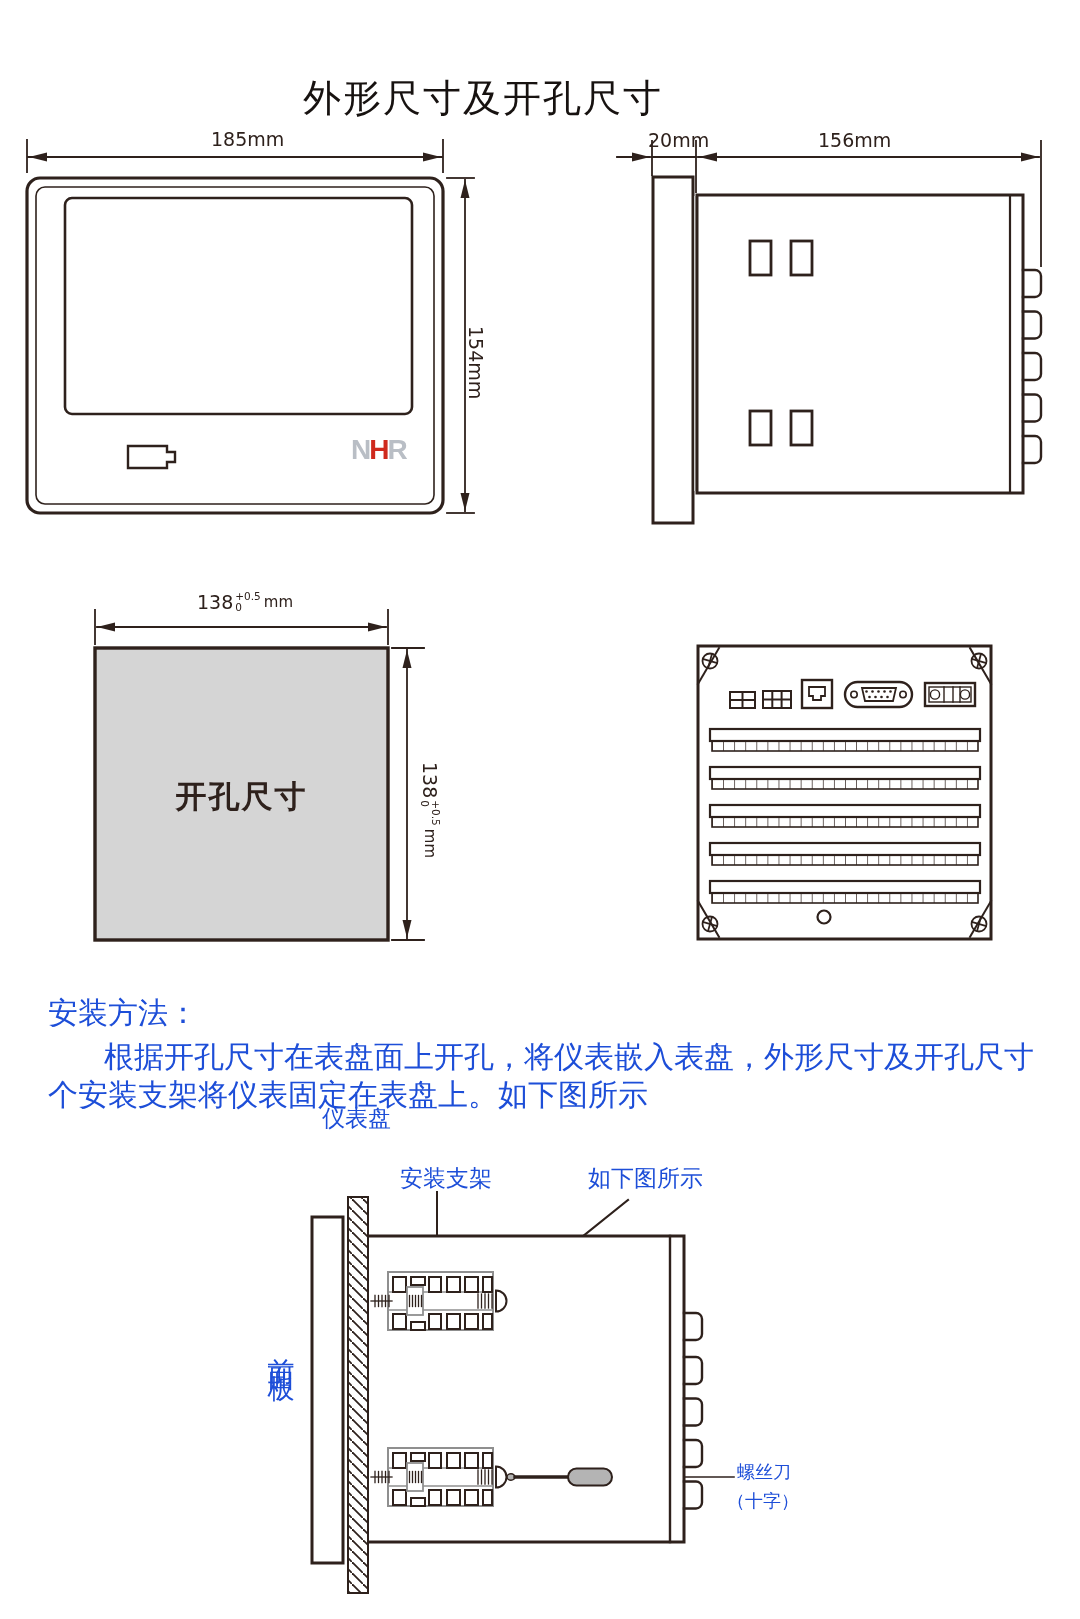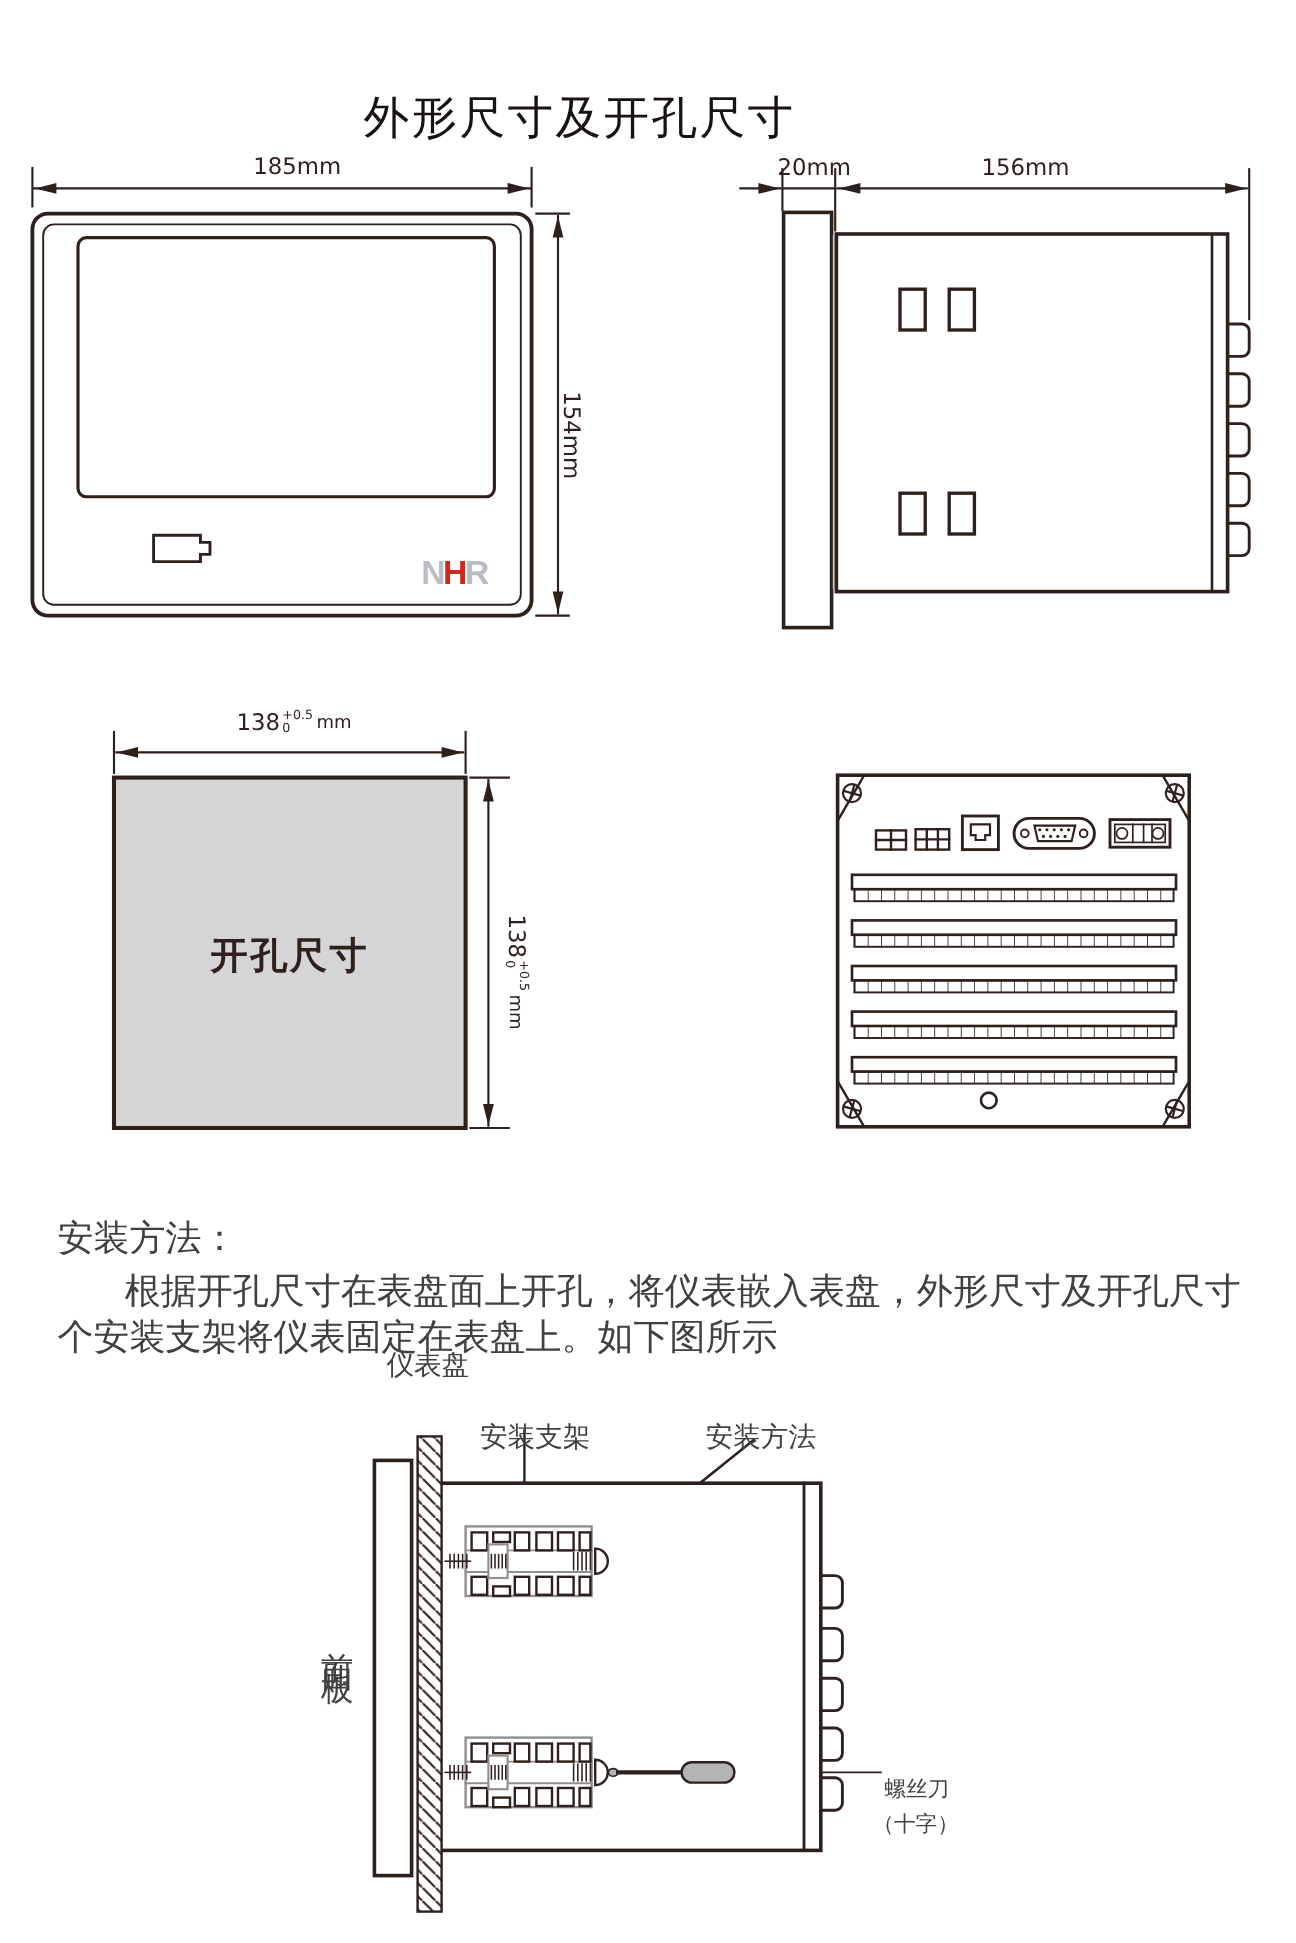--- a/index.html
+++ b/index.html
@@ -21,33 +21,32 @@
     position:absolute;display:flex;align-items:center;color:#2e211c;
     font-family:"DejaVu Sans","Liberation Sans",sans-serif;font-size:19px;white-space:nowrap;
   }
   .tol.rot{transform:rotate(90deg);transform-origin:top left;}
   .tol .stack{display:flex;flex-direction:column;justify-content:center;
     font-size:10.5px;line-height:11px;margin-left:2px;}
   .tol .unit{font-size:15px;margin-left:3px;}
   .logo{
     position:absolute;left:351px;top:434px;
     font-family:"Liberation Sans","DejaVu Sans",sans-serif;
-    font-weight:bold;font-size:28px;letter-spacing:-2px;white-space:nowrap;margin-top:28px;
+    font-weight:bold;font-size:28px;letter-spacing:-2px;white-space:nowrap;
   }
   .logo .gry{color:#b9bec5;}
   .logo .red{color:#cf291d;}
   .cutout-label{
     position:absolute;left:95px;top:776px;width:293px;text-align:center;
     font-family:"Liberation Serif","DejaVu Serif",serif;
     font-size:31px;font-weight:700;letter-spacing:2px;color:#2e211c;
   }
   .cn{
-    position:absolute;color:#404040;white-space:nowrap;
+    position:absolute;color:#1d4ed8;white-space:nowrap;
     font-family:"Liberation Serif","DejaVu Serif",serif;
-    margin-top:19px;
   }
   .cn.body-text{font-size:30px;}
   .cn.lbl{font-size:23px;}
   .cn.lbl-sm{font-size:18px;}
   .cn.vert{
     font-size:27px;writing-mode:vertical-rl;text-orientation:upright;letter-spacing:9px;
   }
 </style>
 </head>
 <body>
@@ -314,16 +313,16 @@
   <use href="#bkt" transform="translate(0,176)"></use>
   <g>
     <ellipse cx="511" cy="1477" rx="4" ry="3.2" fill="#b4b4b4" stroke-width="1.4"></ellipse>
     <line x1="515" y1="1477" x2="568" y2="1477" stroke-width="3.4"></line>
     <rect x="568" y="1468.5" width="44" height="17" rx="8.5" fill="#b4b4b4" stroke-width="2"></rect>
   </g>
 </svg>
 
 <div class="cn lbl" style="left:322px;top:1103px">仪表盘</div>
 <div class="cn lbl" style="left:400px;top:1163px">安装支架</div>
-<div class="cn lbl" style="left:588px;top:1163px">安装方法</div>
+<div class="cn lbl" style="left:588px;top:1163px">如下图所示</div>
 <div class="cn vert" style="left:263px;top:1336px">前面板</div>
 <div class="cn lbl-sm" style="left:737px;top:1460px">螺丝刀</div>
 <div class="cn lbl-sm" style="left:727px;top:1489px">（十字）</div>
 
 </body></html>

